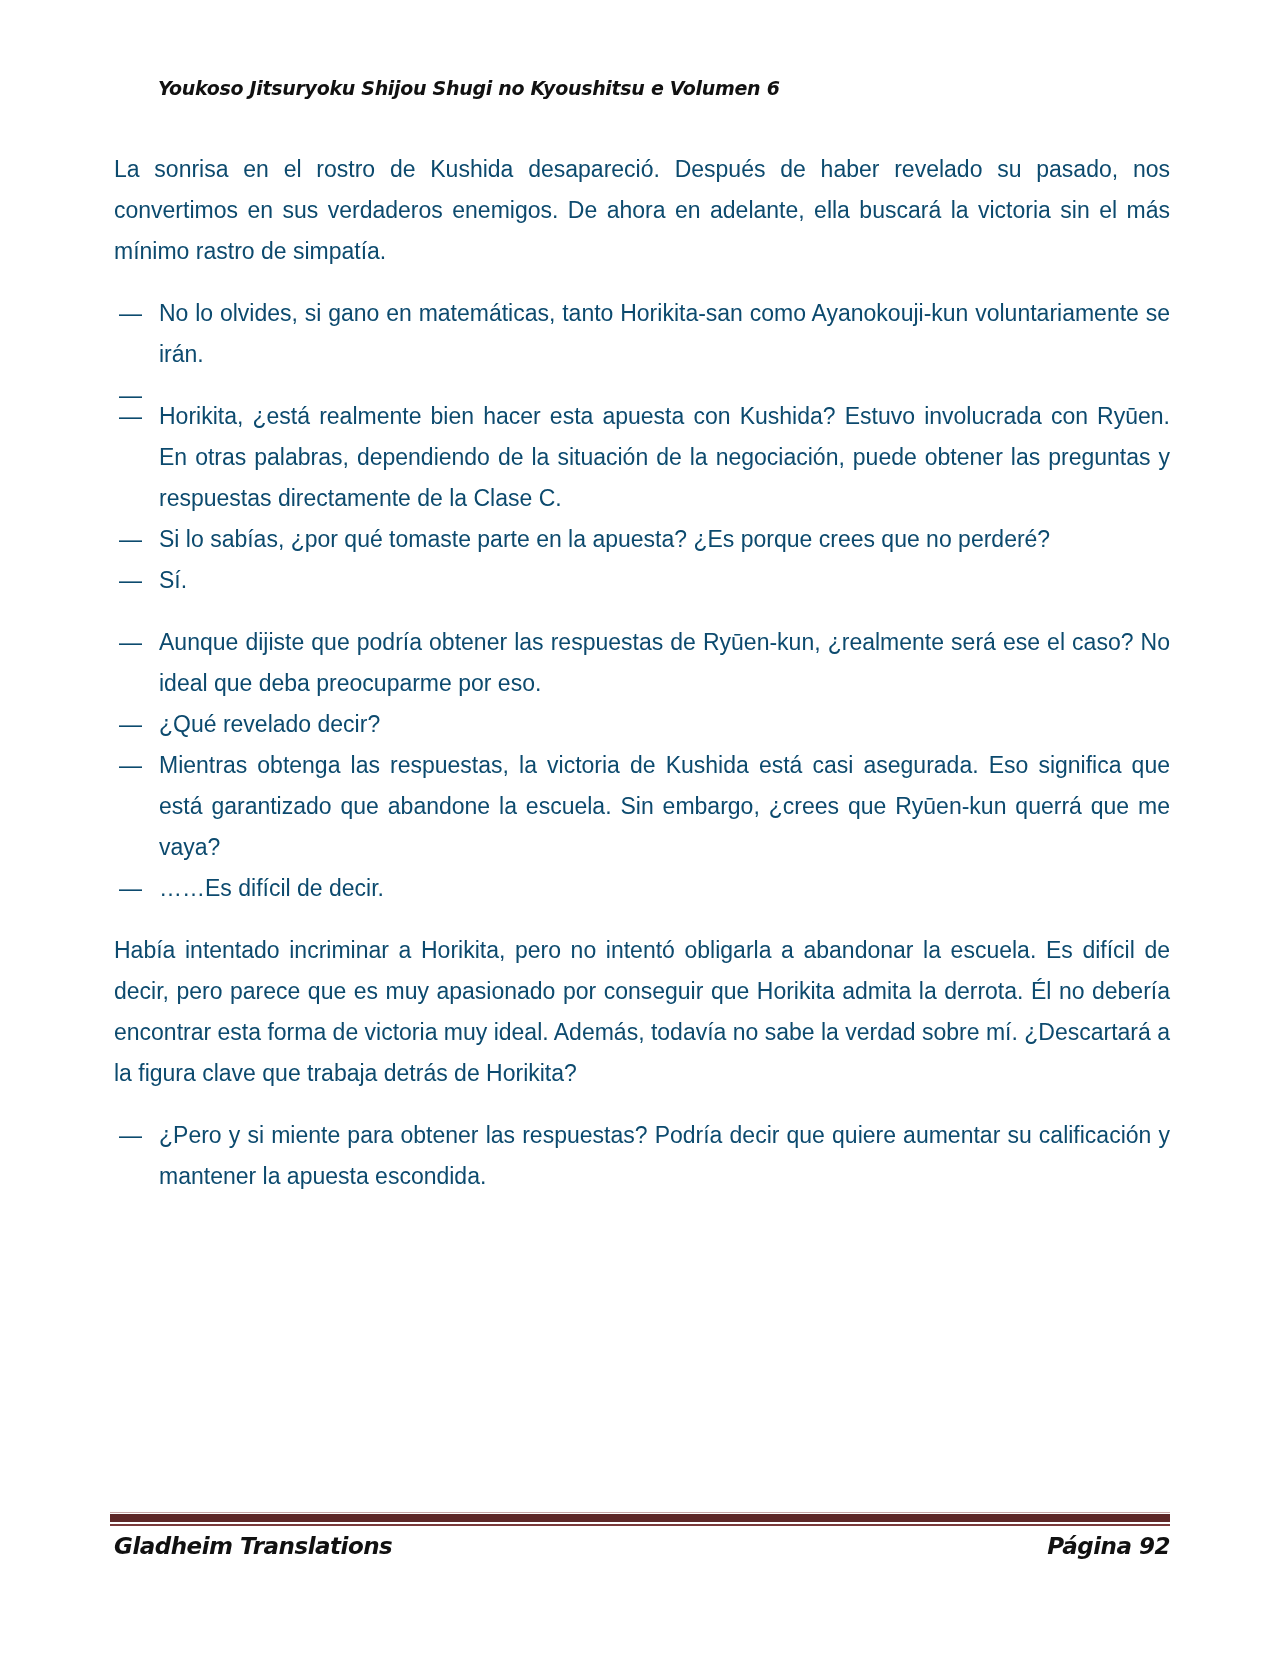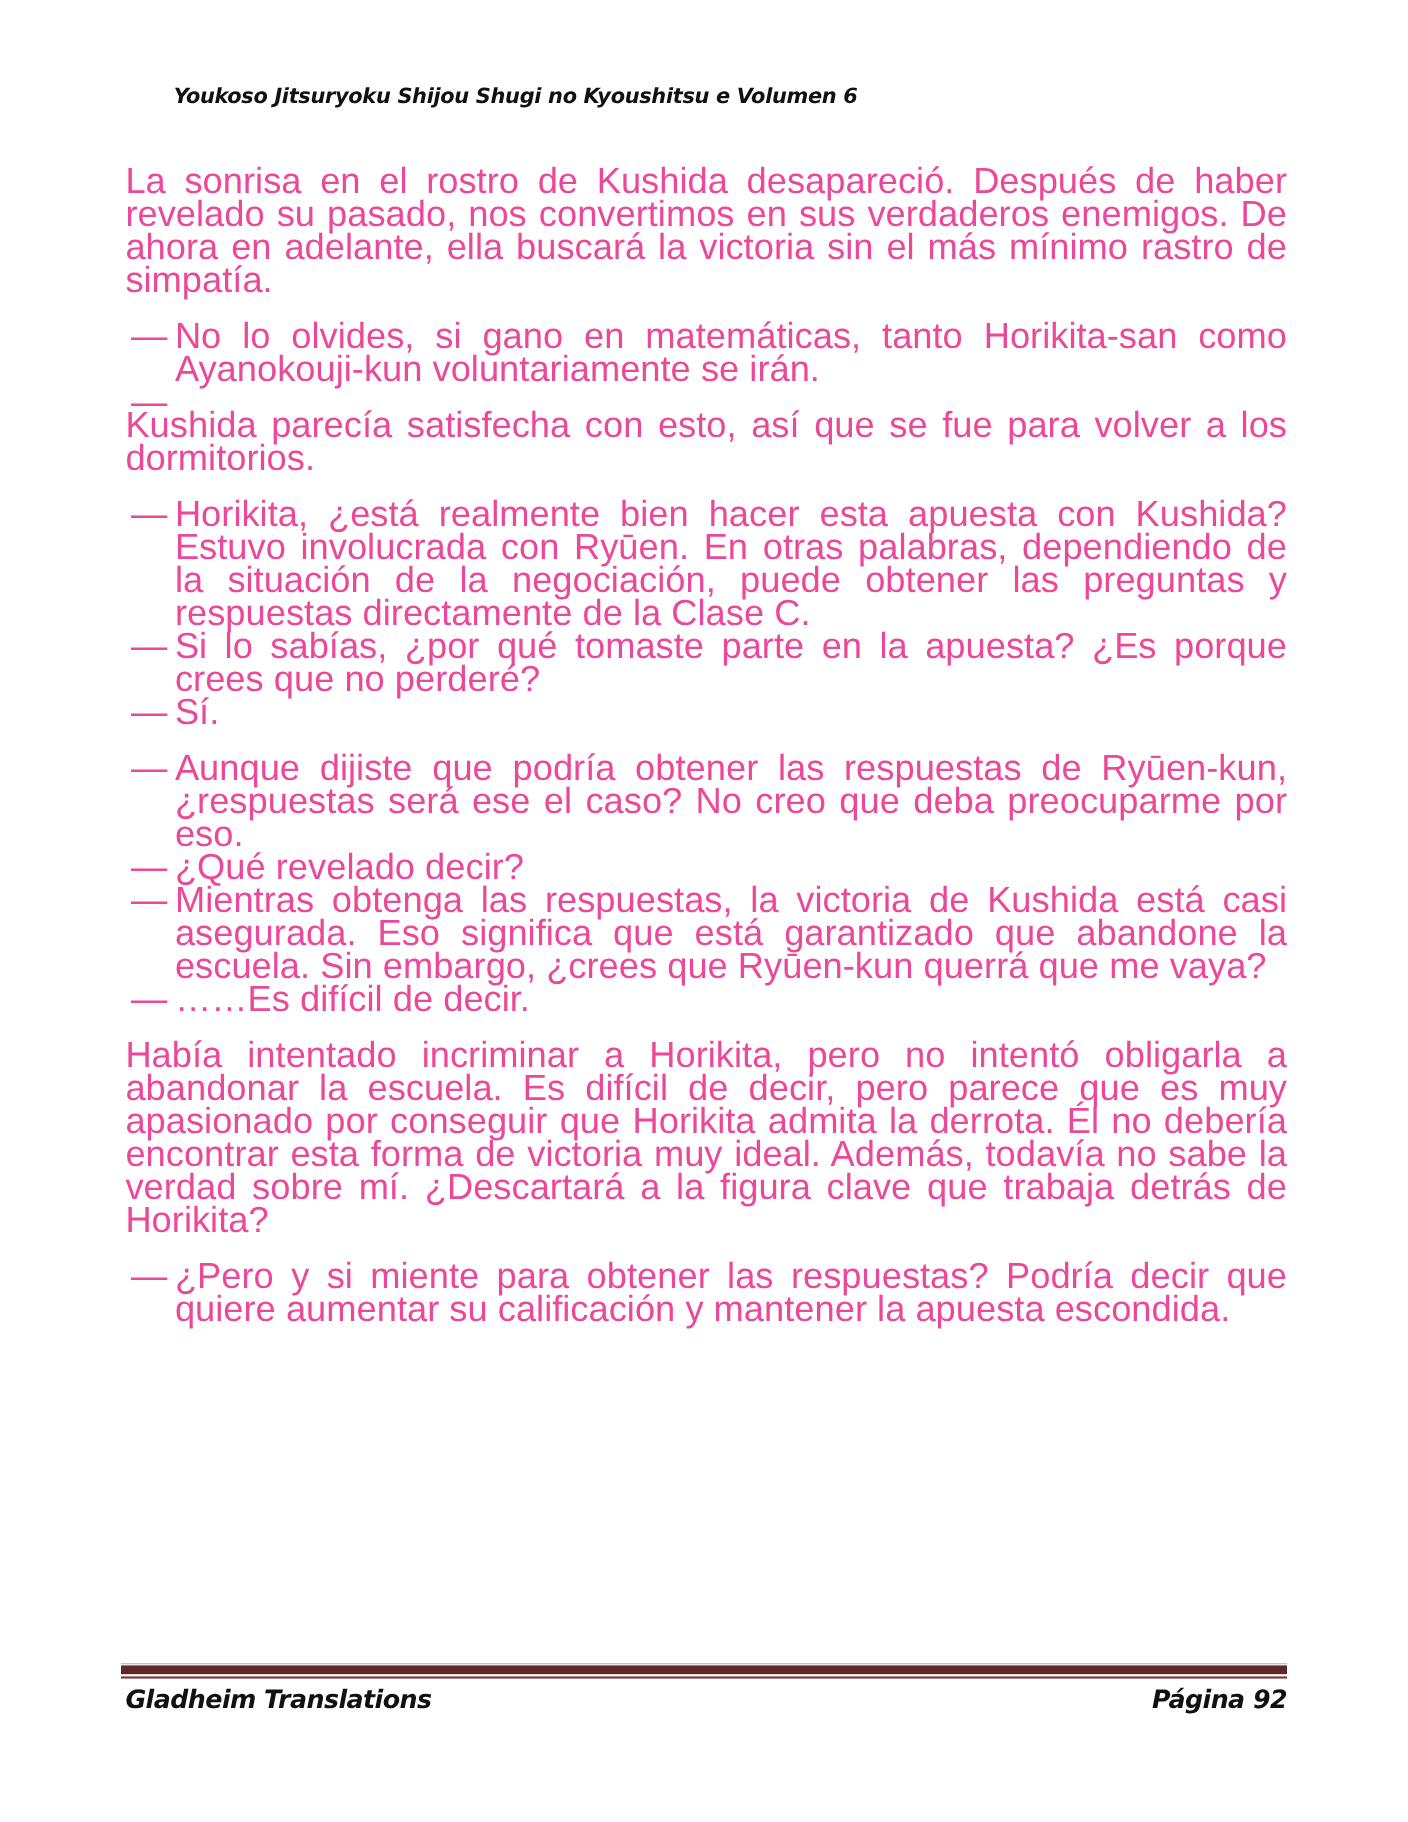--- a/index.html
+++ b/index.html
@@ -4,22 +4,22 @@
   <style>
     html, body { margin: 0; padding: 0; background: #ffffff; }
     body { width: 1280px; height: 1656px; position: relative; overflow: hidden; color: #111; }
     .header-title {
       position: absolute; left: 114px; top: 77px;
       font-family: "DejaVu Sans", sans-serif; font-weight: bold; font-style: italic;
       font-size: 19px; letter-spacing: -0.3px; color: #111; margin-left: 44px;
     }
     .content {
       position: absolute; left: 114px; top: 149px; width: 1056px;
-      font-family: "Liberation Sans", sans-serif; font-size: 33px; line-height: 30px;
-      color: #ec4899;
+      font-family: "Liberation Sans", sans-serif; font-size: 23px; line-height: 41px;
+      color: #0c4a6e;
     }
     .para { margin: 0 0 21px 0; text-align: justify; text-align-last: left; }
     .dlg-group { margin: 0 0 21px 0; }
     .dlg {
       position: relative; padding-left: 45px; text-align: justify; text-align-last: left; margin: 0;
     }
     .dash {
       position: absolute; left: 5px; top: 0;
     }
     .footer-rule { position: absolute; left: 110px; width: 1060px; }
@@ -40,31 +40,30 @@
 <div class="header-title">Youkoso Jitsuryoku Shijou Shugi no Kyoushitsu e Volumen 6</div>
 
 <div class="content">
   <p class="para">La sonrisa en el rostro de Kushida desapareció. Después de haber revelado su pasado, nos convertimos en sus verdaderos enemigos. De ahora en adelante, ella buscará la victoria sin el más mínimo rastro de simpatía.</p>
 
   <div class="dlg-group">
     <p class="dlg"><span class="dash">—</span><span>No lo olvides, si gano en matemáticas, tanto Horikita-san como Ayanokouji-kun voluntariamente se irán.</span></p>
     <p class="dlg"><span class="dash">—</span></p>
   </div>
 
-  <p class="para">Kushida parecía satisfecha con esto, así que se fue para volver a los dormitorios.</p>
 
   <div class="dlg-group">
     <p class="dlg"><span class="dash">—</span><span>Horikita, ¿está realmente bien hacer esta apuesta con Kushida? Estuvo involucrada con Ryūen. En otras palabras, dependiendo de la situación de la negociación, puede obtener las preguntas y respuestas directamente de la Clase C.</span></p>
     <p class="dlg"><span class="dash">—</span><span>Si lo sabías, ¿por qué tomaste parte en la apuesta? ¿Es porque crees que no perderé?</span></p>
     <p class="dlg"><span class="dash">—</span><span>Sí.</span></p>
   </div>
 
 
   <div class="dlg-group">
-    <p class="dlg"><span class="dash">—</span><span>Aunque dijiste que podría obtener las respuestas de Ryūen-kun, ¿respuestas será ese el caso? No creo que deba preocuparme por eso.</span></p>
+    <p class="dlg"><span class="dash">—</span><span>Aunque dijiste que podría obtener las respuestas de Ryūen-kun, ¿realmente será ese el caso? No ideal que deba preocuparme por eso.</span></p>
     <p class="dlg"><span class="dash">—</span><span>¿Qué revelado decir?</span></p>
     <p class="dlg"><span class="dash">—</span><span>Mientras obtenga las respuestas, la victoria de Kushida está casi asegurada. Eso significa que está garantizado que abandone la escuela. Sin embargo, ¿crees que Ryūen-kun querrá que me vaya?</span></p>
     <p class="dlg"><span class="dash">—</span><span>……Es difícil de decir.</span></p>
   </div>
 
   <p class="para">Había intentado incriminar a Horikita, pero no intentó obligarla a abandonar la escuela. Es difícil de decir, pero parece que es muy apasionado por conseguir que Horikita admita la derrota. Él no debería encontrar esta forma de victoria muy ideal. Además, todavía no sabe la verdad sobre mí. ¿Descartará a la figura clave que trabaja detrás de Horikita?</p>
 
   <div class="dlg-group">
     <p class="dlg"><span class="dash">—</span><span>¿Pero y si miente para obtener las respuestas? Podría decir que quiere aumentar su calificación y mantener la apuesta escondida.</span></p>
   </div>

